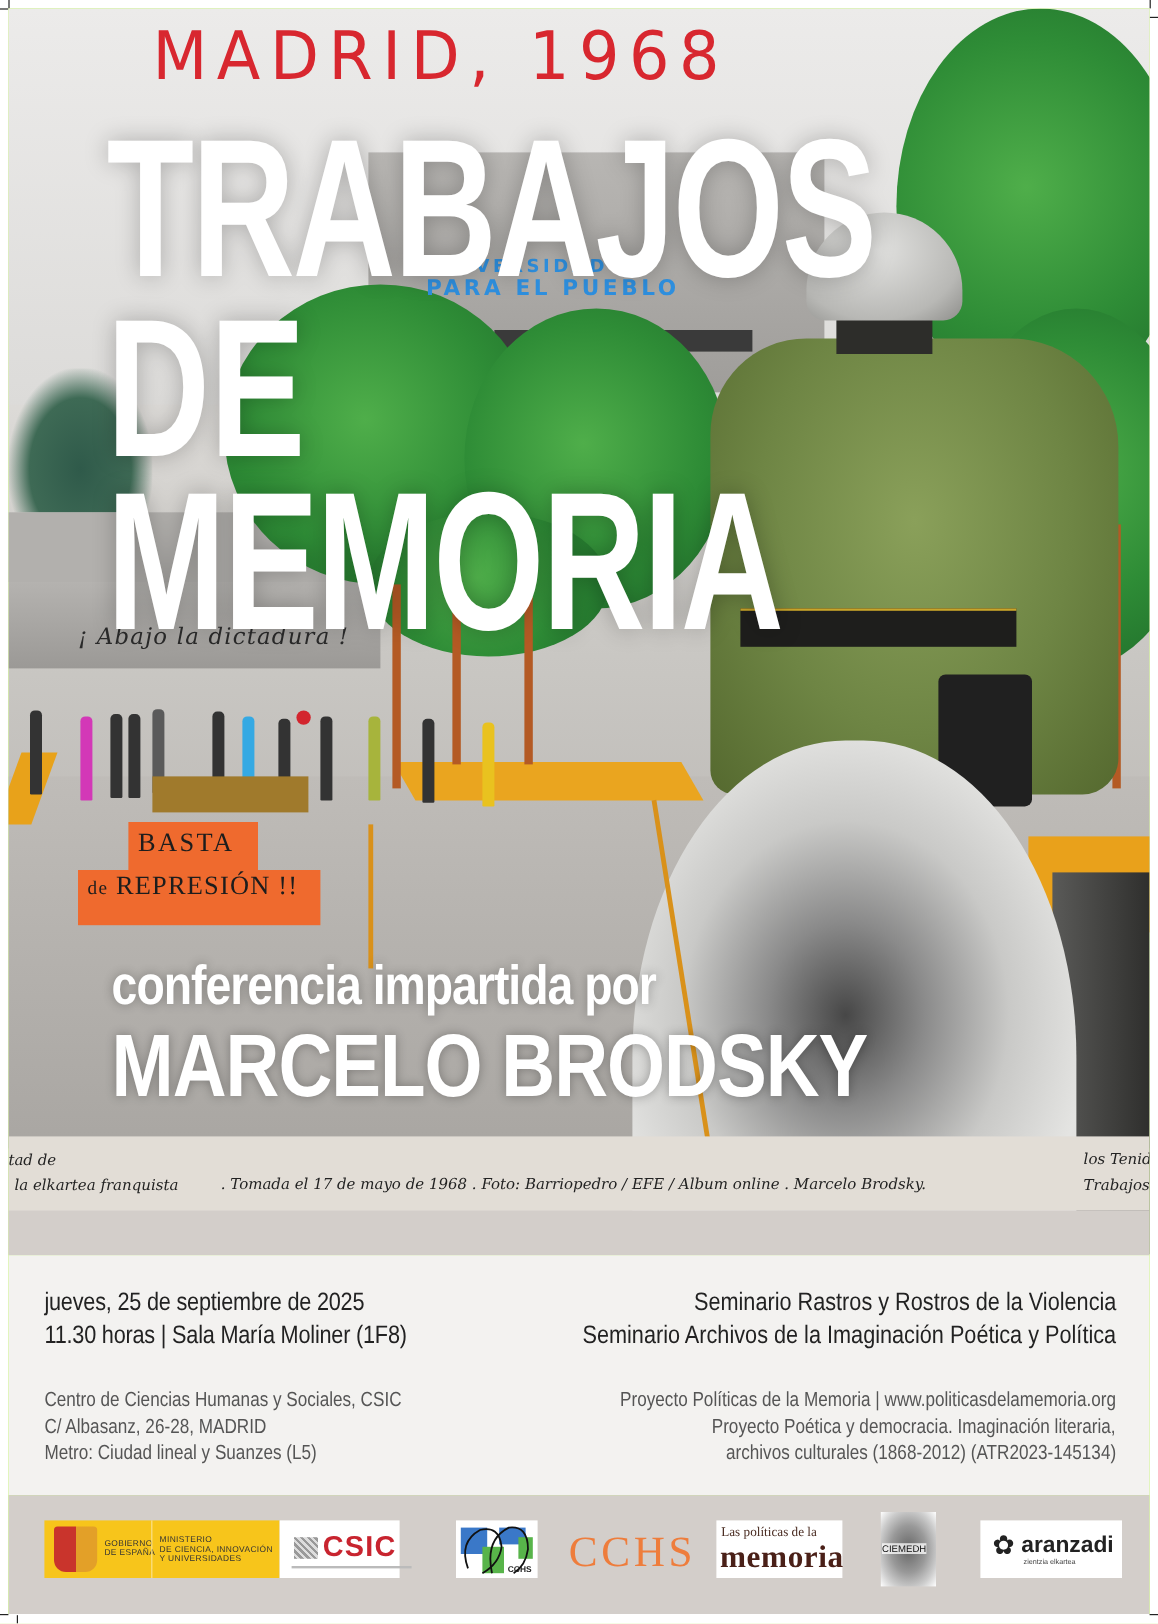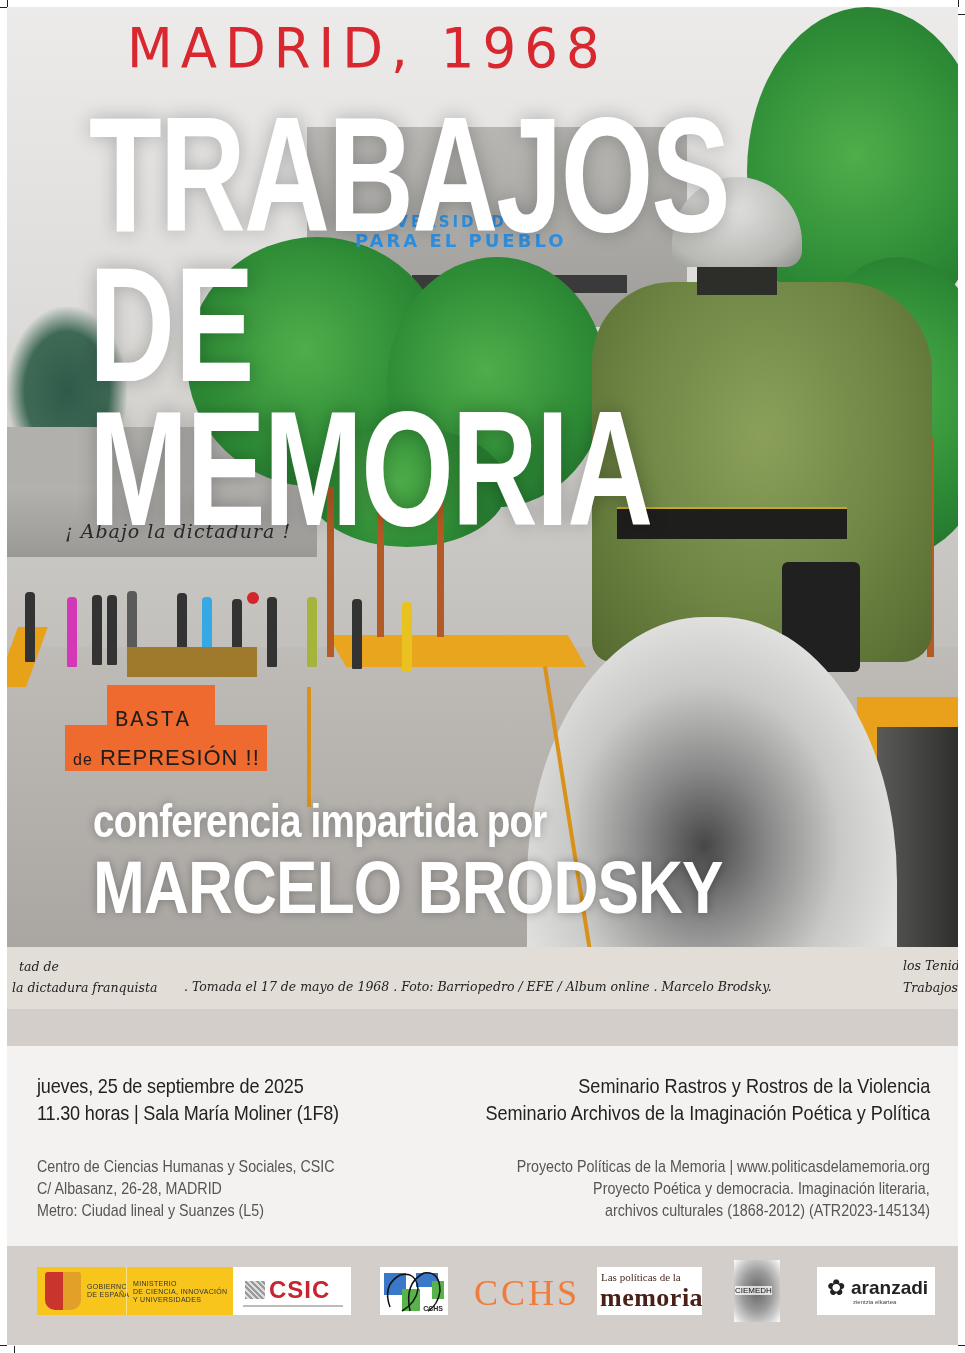--- a/index.html
+++ b/index.html
@@ -35,22 +35,22 @@
   .dark-right{position:absolute;left:870px;top:720px;width:81px;height:330px;background:linear-gradient(90deg,#5a5a58,#2f2f2d);}
   .stroke-or{position:absolute;width:4px;background:#d9911a;transform-origin:top left;}
 
   
   .hw-title{position:absolute;left:120px;top:10px;font-family:"DejaVu Sans",sans-serif;font-size:53px;color:#d8272f;letter-spacing:8px;font-weight:normal;transform:scaleY(1.05);}
   .hw-blue{position:absolute;color:#2e8fde;font-family:"DejaVu Sans",sans-serif;font-weight:bold;letter-spacing:3px;}
   .abajo{position:absolute;left:44px;top:513px;font-family:"DejaVu Serif",serif;font-style:italic;font-size:19px;color:#2a2a2a;letter-spacing:1px;margin-left:14px;}
   .basta{position:absolute;left:58px;top:678px;width:202px;height:84px;}
   .basta .b1{position:absolute;left:42px;top:0;width:108px;height:46px;background:#ef6a2e;}
   .basta .b2{position:absolute;left:0;top:40px;width:202px;height:46px;background:#ef6a2e;}
-  .basta .t1{position:absolute;left:50px;top:23px;font-family:Liberation Mono, monospace;font-size:22px;letter-spacing:2px;color:#1d1d1d;}
-  .basta .t2{position:absolute;left:8px;top:60px;font-family:Liberation Sans, sans-serif;font-size:22px;letter-spacing:1px;color:#1d1d1d;}
+  .basta .t1{position:absolute;left:50px;top:4px;font-family:Liberation Serif, serif;font-size:22px;letter-spacing:2px;color:#1d1d1d;}
+  .basta .t2{position:absolute;left:8px;top:40px;font-family:Liberation Serif, serif;font-size:22px;letter-spacing:1px;color:#1d1d1d;}
   .basta .t2 small{font-size:16px;}
 
   
   .headline{position:absolute;left:82px;color:#ffffff;font-family:"Liberation Sans",sans-serif;font-weight:bold;
        text-shadow:0 0 18px rgba(0,0,0,0.25);transform-origin:left top;white-space:nowrap;line-height:1;}
   .h-trabajos{top:86px;font-size:128px;transform:scaleX(0.93) scaleY(1.28);letter-spacing:-2px;}
   .h-de{top:236px;font-size:128px;transform:scaleX(0.93) scaleY(1.28);}
   .h-memoria{top:380px;font-size:128px;transform:scaleX(0.93) scaleY(1.28);letter-spacing:-2px;}
   .sub1{position:absolute;left:86px;top:787px;color:#fff;font-weight:bold;font-size:46px;transform:scaleX(0.84);transform-origin:left top;white-space:nowrap;letter-spacing:-1px;text-shadow:0 0 10px rgba(0,0,0,0.3);}
   .sub2{position:absolute;left:86px;top:838px;color:#fff;font-weight:bold;font-size:74px;transform:scaleX(0.84);transform-origin:left top;white-space:nowrap;letter-spacing:-1px;text-shadow:0 0 10px rgba(0,0,0,0.3);}
@@ -69,21 +69,21 @@
   .info .rs{font-size:21px;color:#222;transform:scaleX(0.86);}
   .info .rp{font-size:17px;color:#555;transform:scaleX(0.84);}
 
   
   .logos{position:absolute;left:0;top:1239px;width:951px;height:99px;background:#d3ceca;}
   .logo{position:absolute;background:#fff;}
   .gob{position:absolute;left:30px;top:21px;width:196px;height:48px;background:#f7c51b;}
   .gob .shield{position:absolute;left:8px;top:5px;width:36px;height:38px;border-radius:3px 3px 10px 10px;background:linear-gradient(90deg,#c9342c 0 50%,#e3a028 50% 100%);}
   .gob .sep{position:absolute;left:89px;top:0;width:1px;height:48px;background:#fbe08a;}
   .gob .t{position:absolute;font-size:7px;color:#333;line-height:8px;letter-spacing:0.3px;}
-  .csic-box{left:226px;top:21px;width:118px;height:48px;}
+  .csic-box{left:226px;top:21px;width:100px;height:48px;}
   .csic-box .mark{position:absolute;left:12px;top:14px;width:20px;height:18px;background:repeating-linear-gradient(45deg,#999 0 2px,#ddd 2px 4px);}
   .csic-box .word{position:absolute;left:36px;top:9px;font-size:24px;font-weight:bold;color:#c8242f;letter-spacing:1px;}
   .csic-box .tiny{position:absolute;left:10px;top:38px;width:100px;height:2px;background:#bbb;}
   .cchs{left:373px;top:21px;width:68px;height:48px;}
   .cchs .b{position:absolute;background:#3a78c8;}
   .cchs .g{position:absolute;background:#58b44a;}
   .cchs .lbl{position:absolute;right:5px;bottom:3px;font-size:7px;font-weight:bold;color:#222;}
   .illa{position:absolute;left:467px;top:26px;font-family:"Liberation Serif",serif;font-size:36px;color:#ee7d3c;letter-spacing:3px;}
   .lpm{left:590px;top:21px;width:105px;height:48px;}
   .lpm .s{position:absolute;left:4px;top:4px;font-family:Liberation Serif, serif;font-size:11px;color:#4a2c22;}
@@ -172,23 +172,23 @@
     </div>
 
     <div class="headline h-trabajos">TRABAJOS</div>
     <div class="headline h-de">DE</div>
     <div class="headline h-memoria">MEMORIA</div>
 
     <div class="sub1">conferencia impartida por</div>
     <div class="sub2">MARCELO BRODSKY</div>
 
     <div class="caption">
-      <div class="line" style="left:0;top:12px;padding-left:12px;">tad de</div>
+      <div class="line" style="left:0;top:12px;">tad de</div>
       <div class="line" style="left:896px;top:11px;">los Tenidos</div>
-      <div class="line" style="left:5px;top:33px;">la dictadura franquista</div>
+      <div class="line" style="left:5px;top:33px;">la elkartea franquista</div>
       <div class="line" style="left:177px;top:32px;">. Tomada el 17 de mayo de 1968 . Foto: Barriopedro / EFE / Album online . Marcelo Brodsky.</div>
       <div class="line" style="left:896px;top:33px;">Trabajos de M</div>
     </div>
   </div>
   <div class="band-gray"></div>
 
   <div class="info">
     <div class="l1">jueves, 25 de septiembre de 2025</div>
     <div class="l2">11.30 horas  |  Sala María Moliner (1F8)</div>
     <div class="a" style="top:111px;">Centro de Ciencias Humanas y Sociales, CSIC</div>

